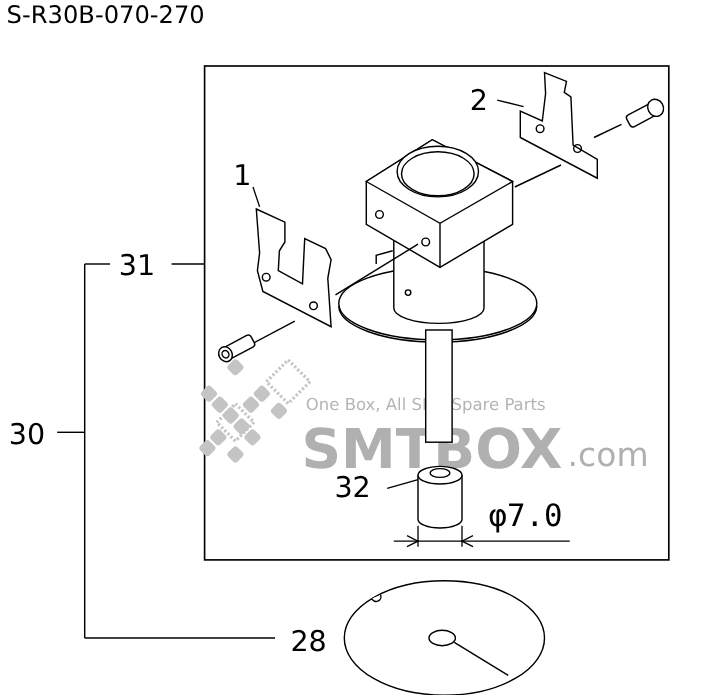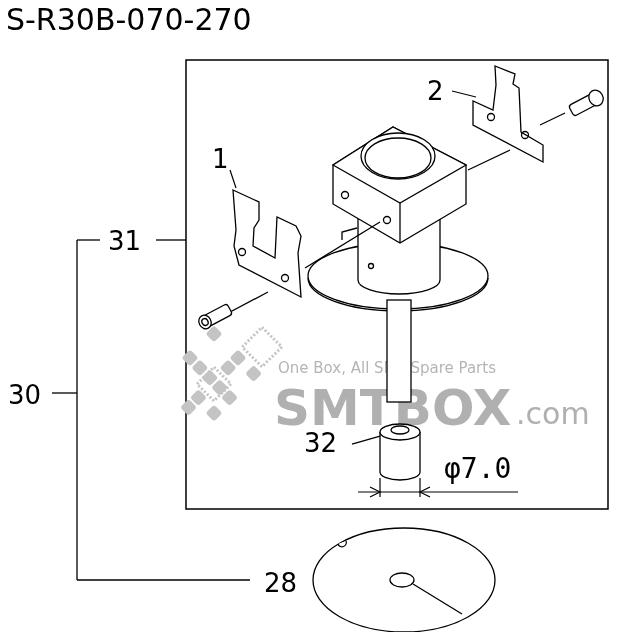--- a/index.html
+++ b/index.html
@@ -1,17 +1,17 @@
 <!DOCTYPE html>
 <html><head>
 <meta charset="utf-8">
 <style>
   html,body{margin:0;padding:0;background:#fff;}
   body{width:640px;height:632px;position:relative;overflow:hidden;font-family:"DejaVu Sans",sans-serif;}
-  .title{position:absolute;left:6px;top:2px;font-size:30px;color:#000;letter-spacing:0px;font-family:"DejaVu Sans",sans-serif;}
+  .title{position:absolute;left:6px;top:2px;font-size:22px;color:#000;letter-spacing:0px;font-family:"DejaVu Sans",sans-serif;}
   svg{position:absolute;left:0;top:0;}
   .lbl{font-family:"DejaVu Sans",sans-serif;font-size:26px;fill:#000;}
   .wm-small{font-family:"DejaVu Sans",sans-serif;font-size:15px;fill:#b5b5b5;}
   .wm-big{font-family:"DejaVu Sans",sans-serif;font-size:50px;font-weight:bold;fill:#b0b0b0;}
   .wm-com{font-family:"DejaVu Sans",sans-serif;font-size:30px;fill:#b0b0b0;}
   .dim{font-family:"DejaVu Sans Mono",monospace;font-size:28px;fill:#000;}
 </style>
 </head>
 <body>
 

